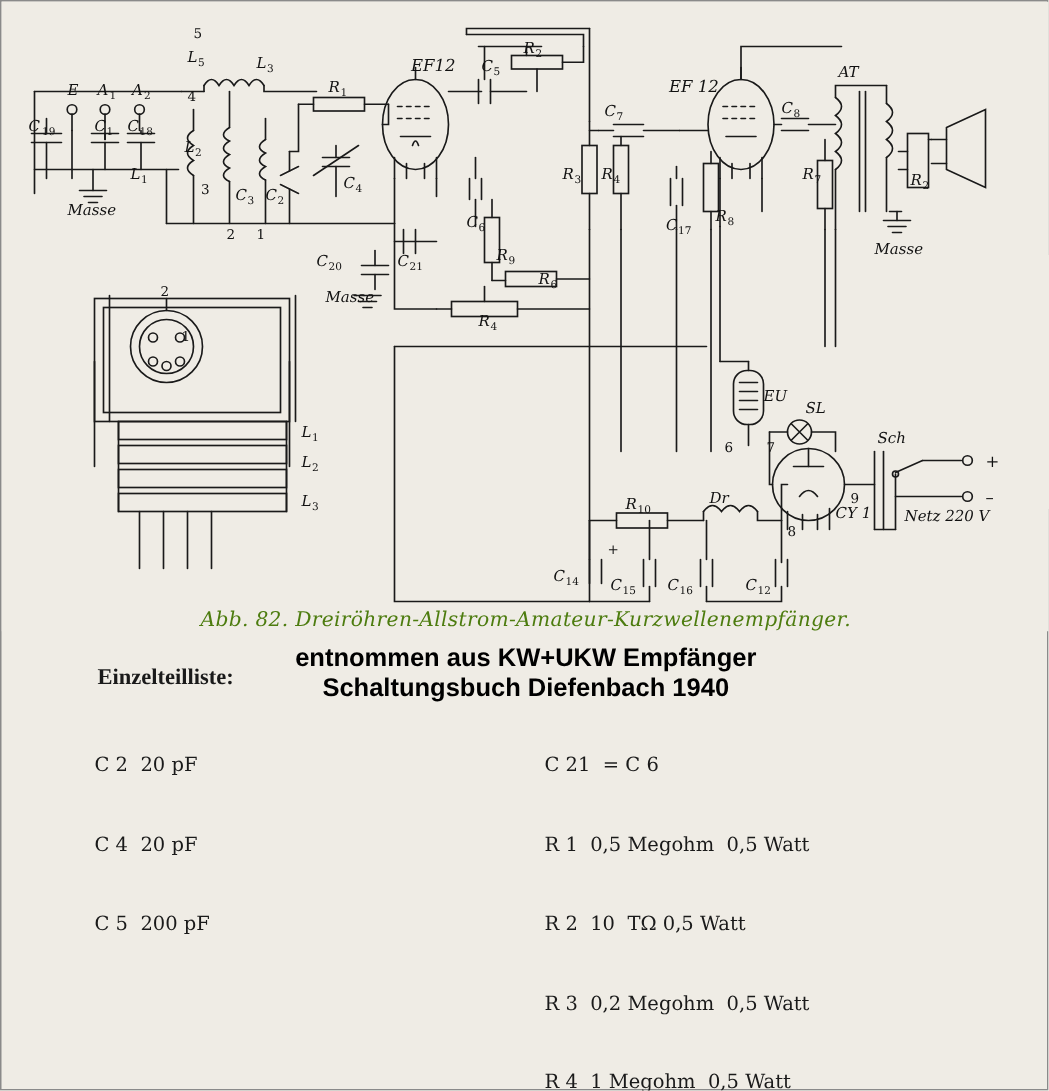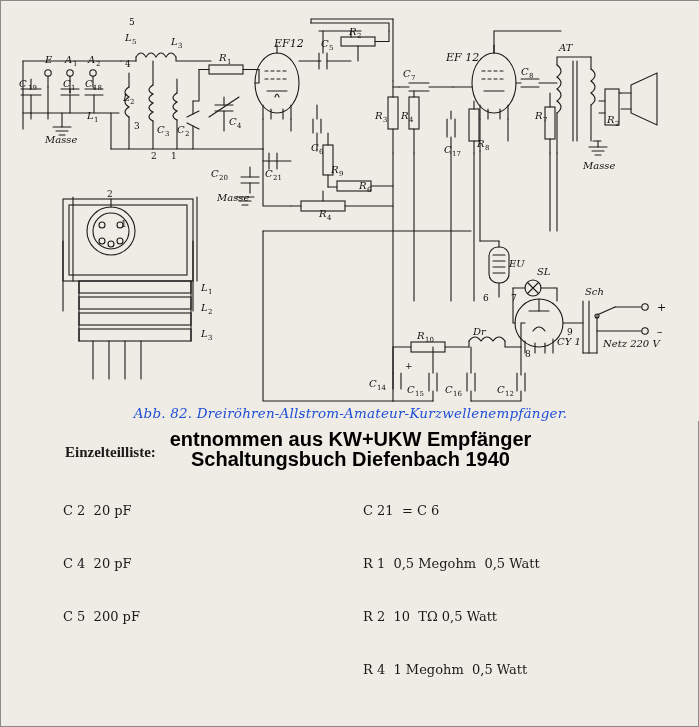--- a/index.html
+++ b/index.html
@@ -27,31 +27,31 @@
     fill:#111;
   }
   .lbl-i{font-style:italic;}
   .cap{
     position:absolute;
     left:0;width:699px;
     top:404px;
     text-align:center;
     font-style:italic;
     font-size:13.5px;
-    color:#1d4ed8;
+    color:#4d7c0f;
     letter-spacing:.2px;
   }
   .overlay{
     position:absolute;
     left:0;width:699px;
     top:428px;
     text-align:center;
     font-family:"Liberation Sans", sans-serif;
     font-weight:bold;
-    font-size:20px;
+    font-size:17px;
     color:#000;
     line-height:20px;
   }
   .parts{
     position:absolute;
     left:0;top:438px;width:699px;height:288px;
   }
   .parts-title{
     position:absolute;left:64px;top:5px;
     font-size:15px;font-weight:bold;
@@ -442,20 +442,21 @@
       
       
       
       
       
     </div>
     <div class="col col-right">
       <div>C 21  = C 6</div>
       <div>R 1  0,5 Megohm  0,5 Watt</div>
       <div>R 2  10  TΩ 0,5 Watt</div>
+      <div>R 3  0,2 Megohm  0,5 Watt</div>
       <div>R 4  1 Megohm  0,5 Watt</div>
       
       
       
       
       
       
       
       
       

